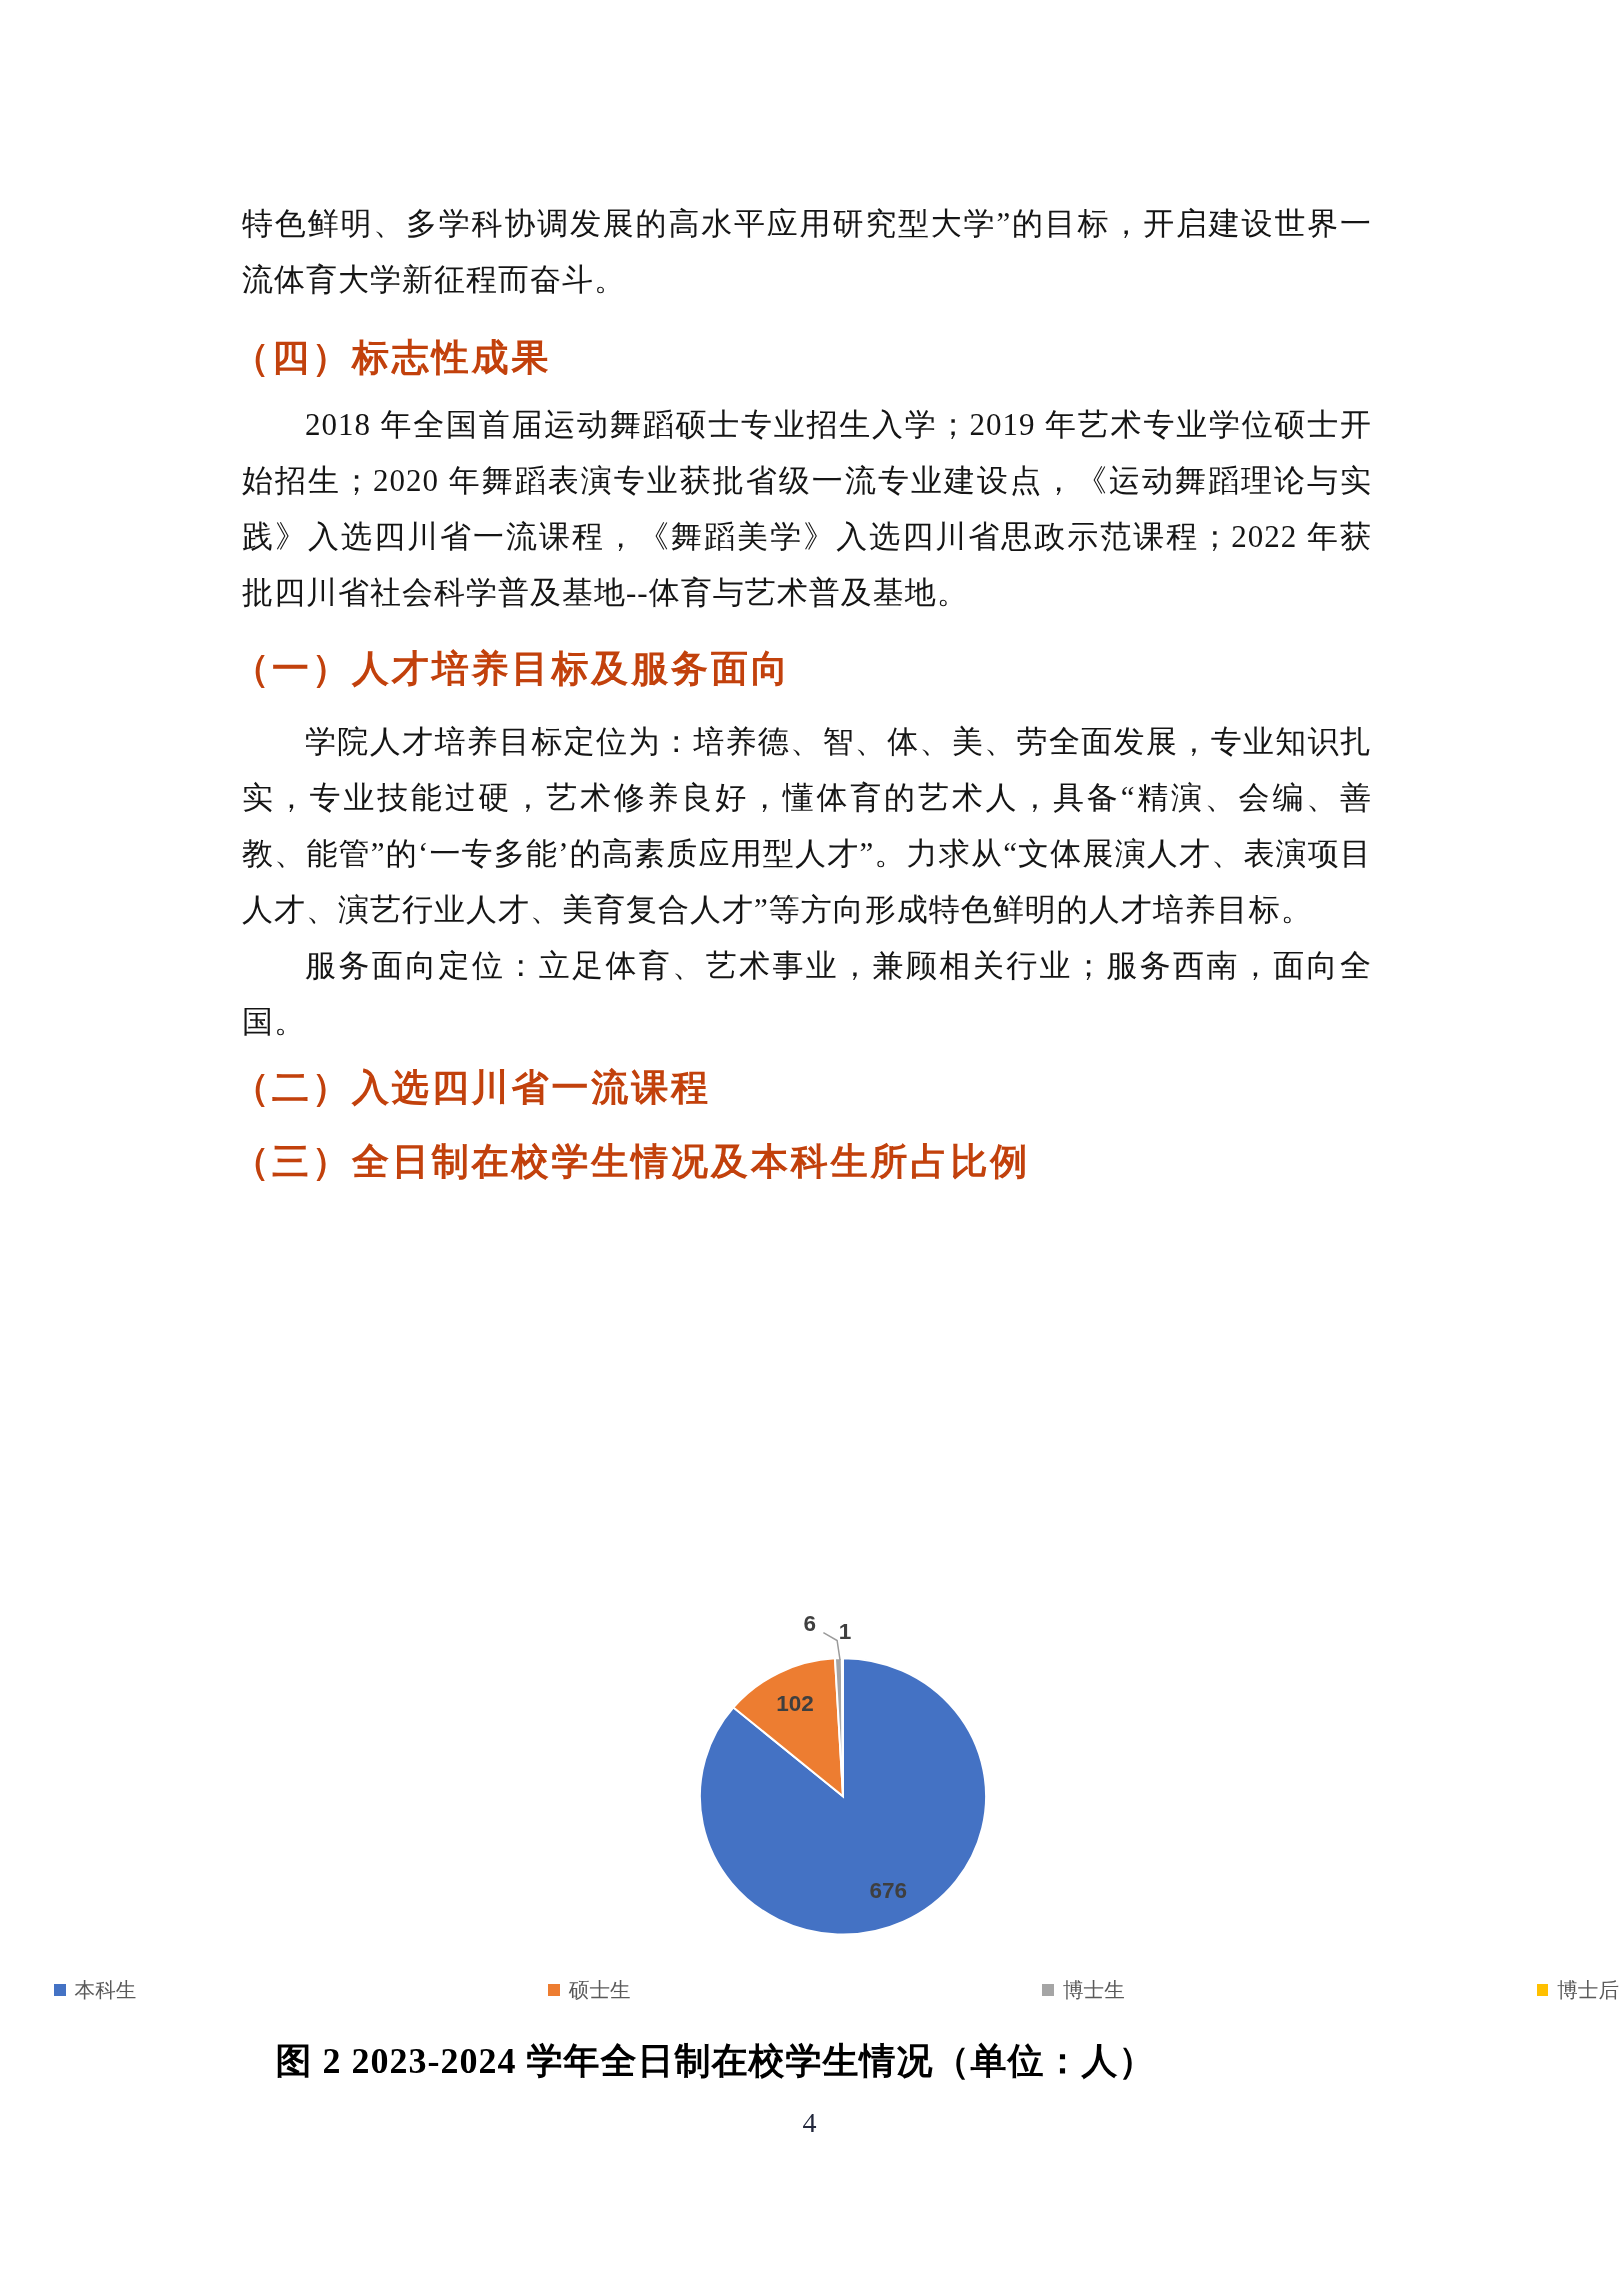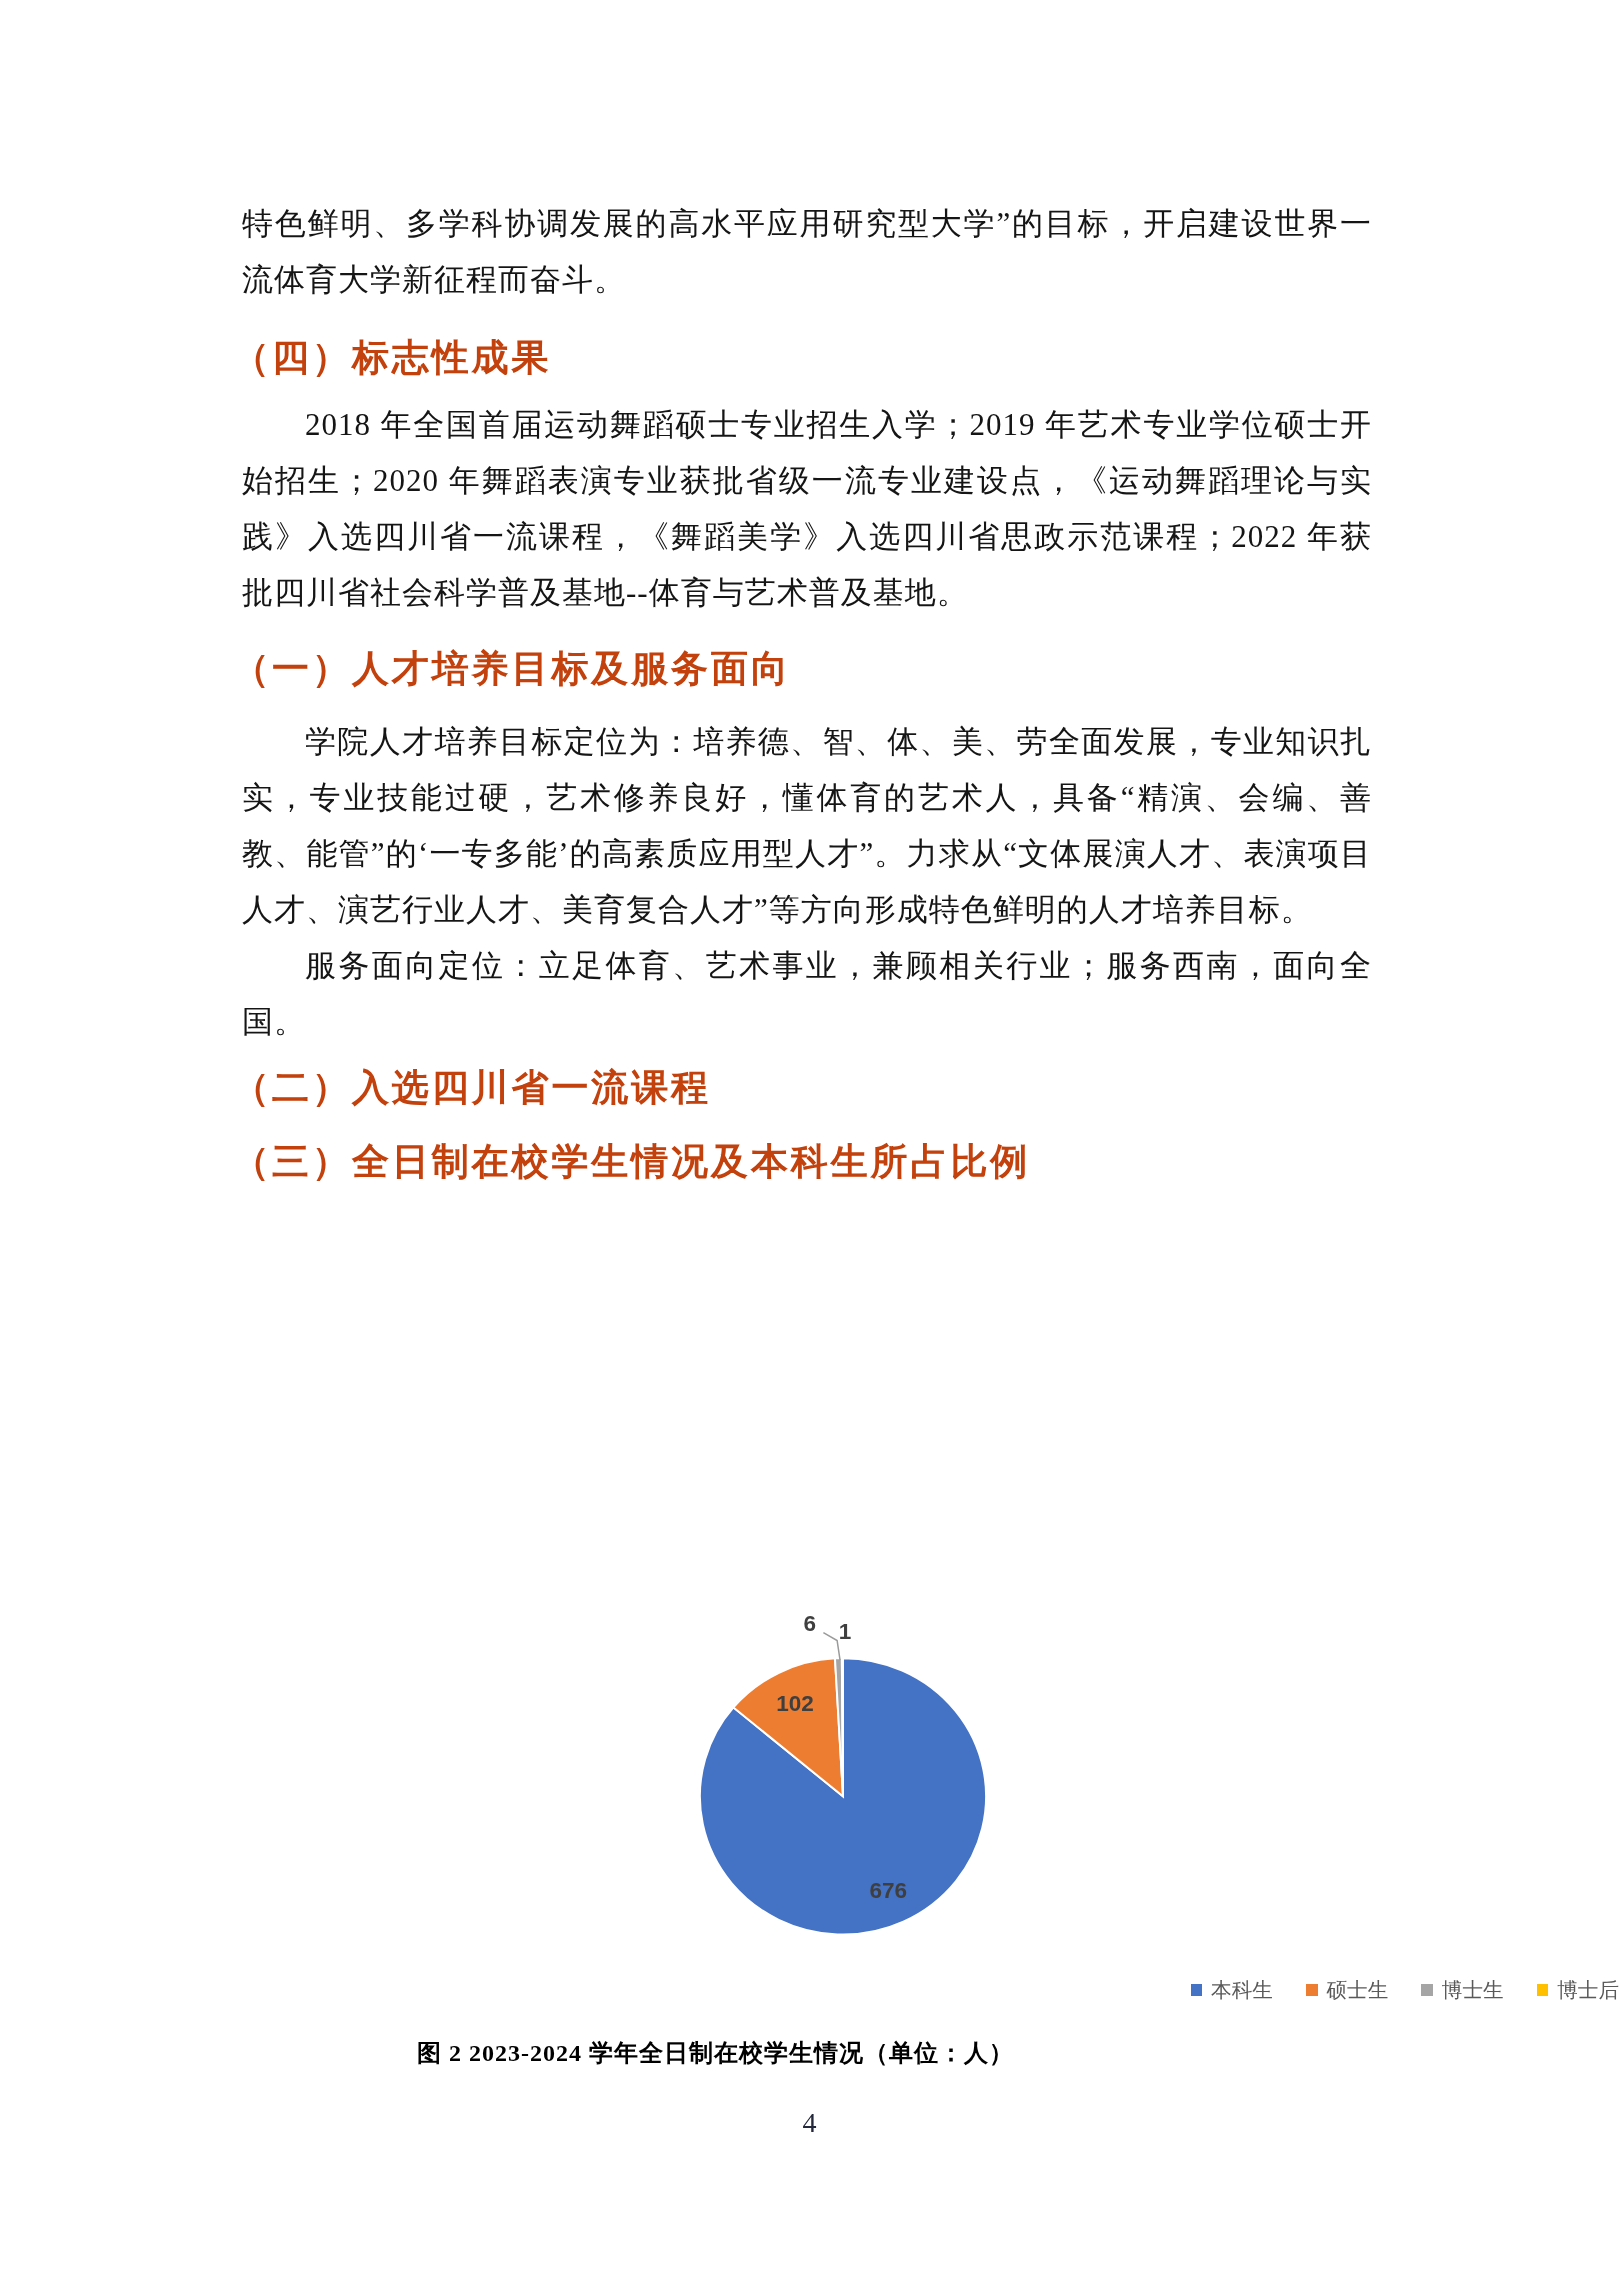--- a/index.html
+++ b/index.html
@@ -70,21 +70,21 @@
     font-size: 23px;
     font-weight: 600;
     fill: #3f3f3f;
   }
   .legend-row {
     position: absolute;
     left: 0;
     right: 0;
     top: 369px;
     display: flex;
-    justify-content: flex-end;
+    justify-content: space-between;
     align-items: center;
     gap: 33px;
     padding-left: 54px;
   }
   .legend-item {
     display: flex;
     align-items: center;
     gap: 8.8px;
     font-family: "Liberation Sans", "DejaVu Sans", sans-serif;
     font-size: 20.6px;
@@ -96,21 +96,21 @@
     display: inline-block;
   }
   .figure-caption {
     position: absolute;
     left: 0;
     top: 2037px;
     width: 1431px;
     text-align: center;
     font-family: "Liberation Serif", "DejaVu Serif", serif;
     font-weight: 700;
-    font-size: 24px;
+    font-size: 36px;
     letter-spacing: 1px;
     color: #000000;
   }
   .page-number {
     position: absolute;
     left: 0;
     top: 2107px;
     width: 1619px;
     text-align: center;
     font-size: 28px;

